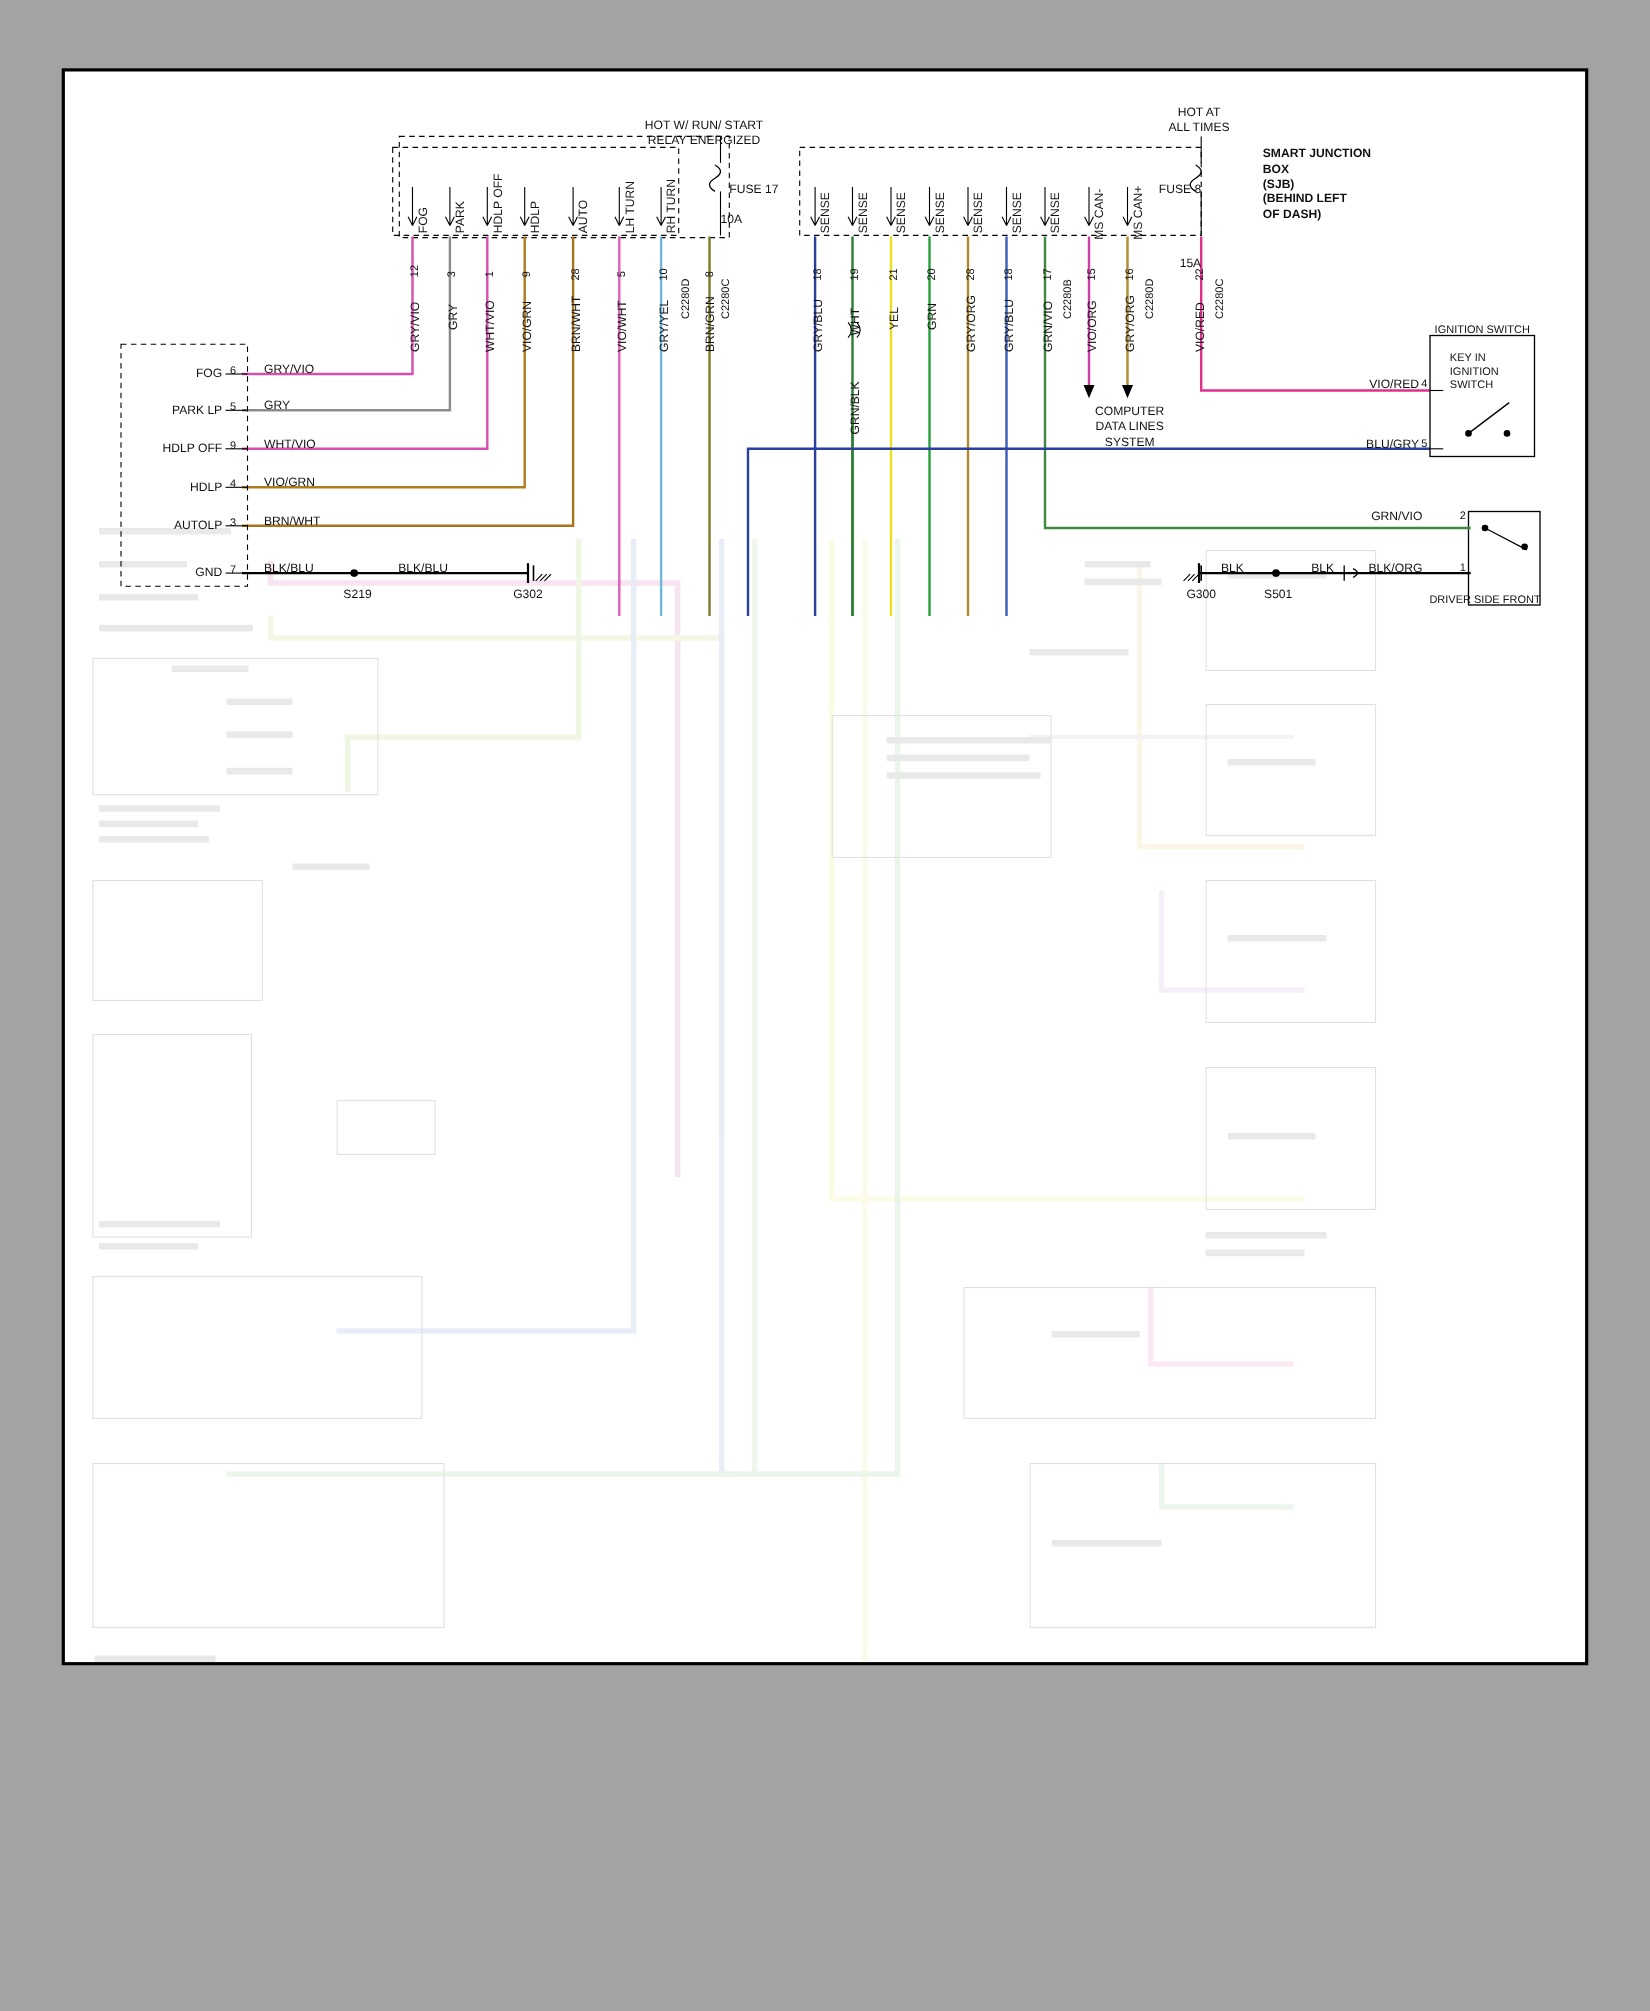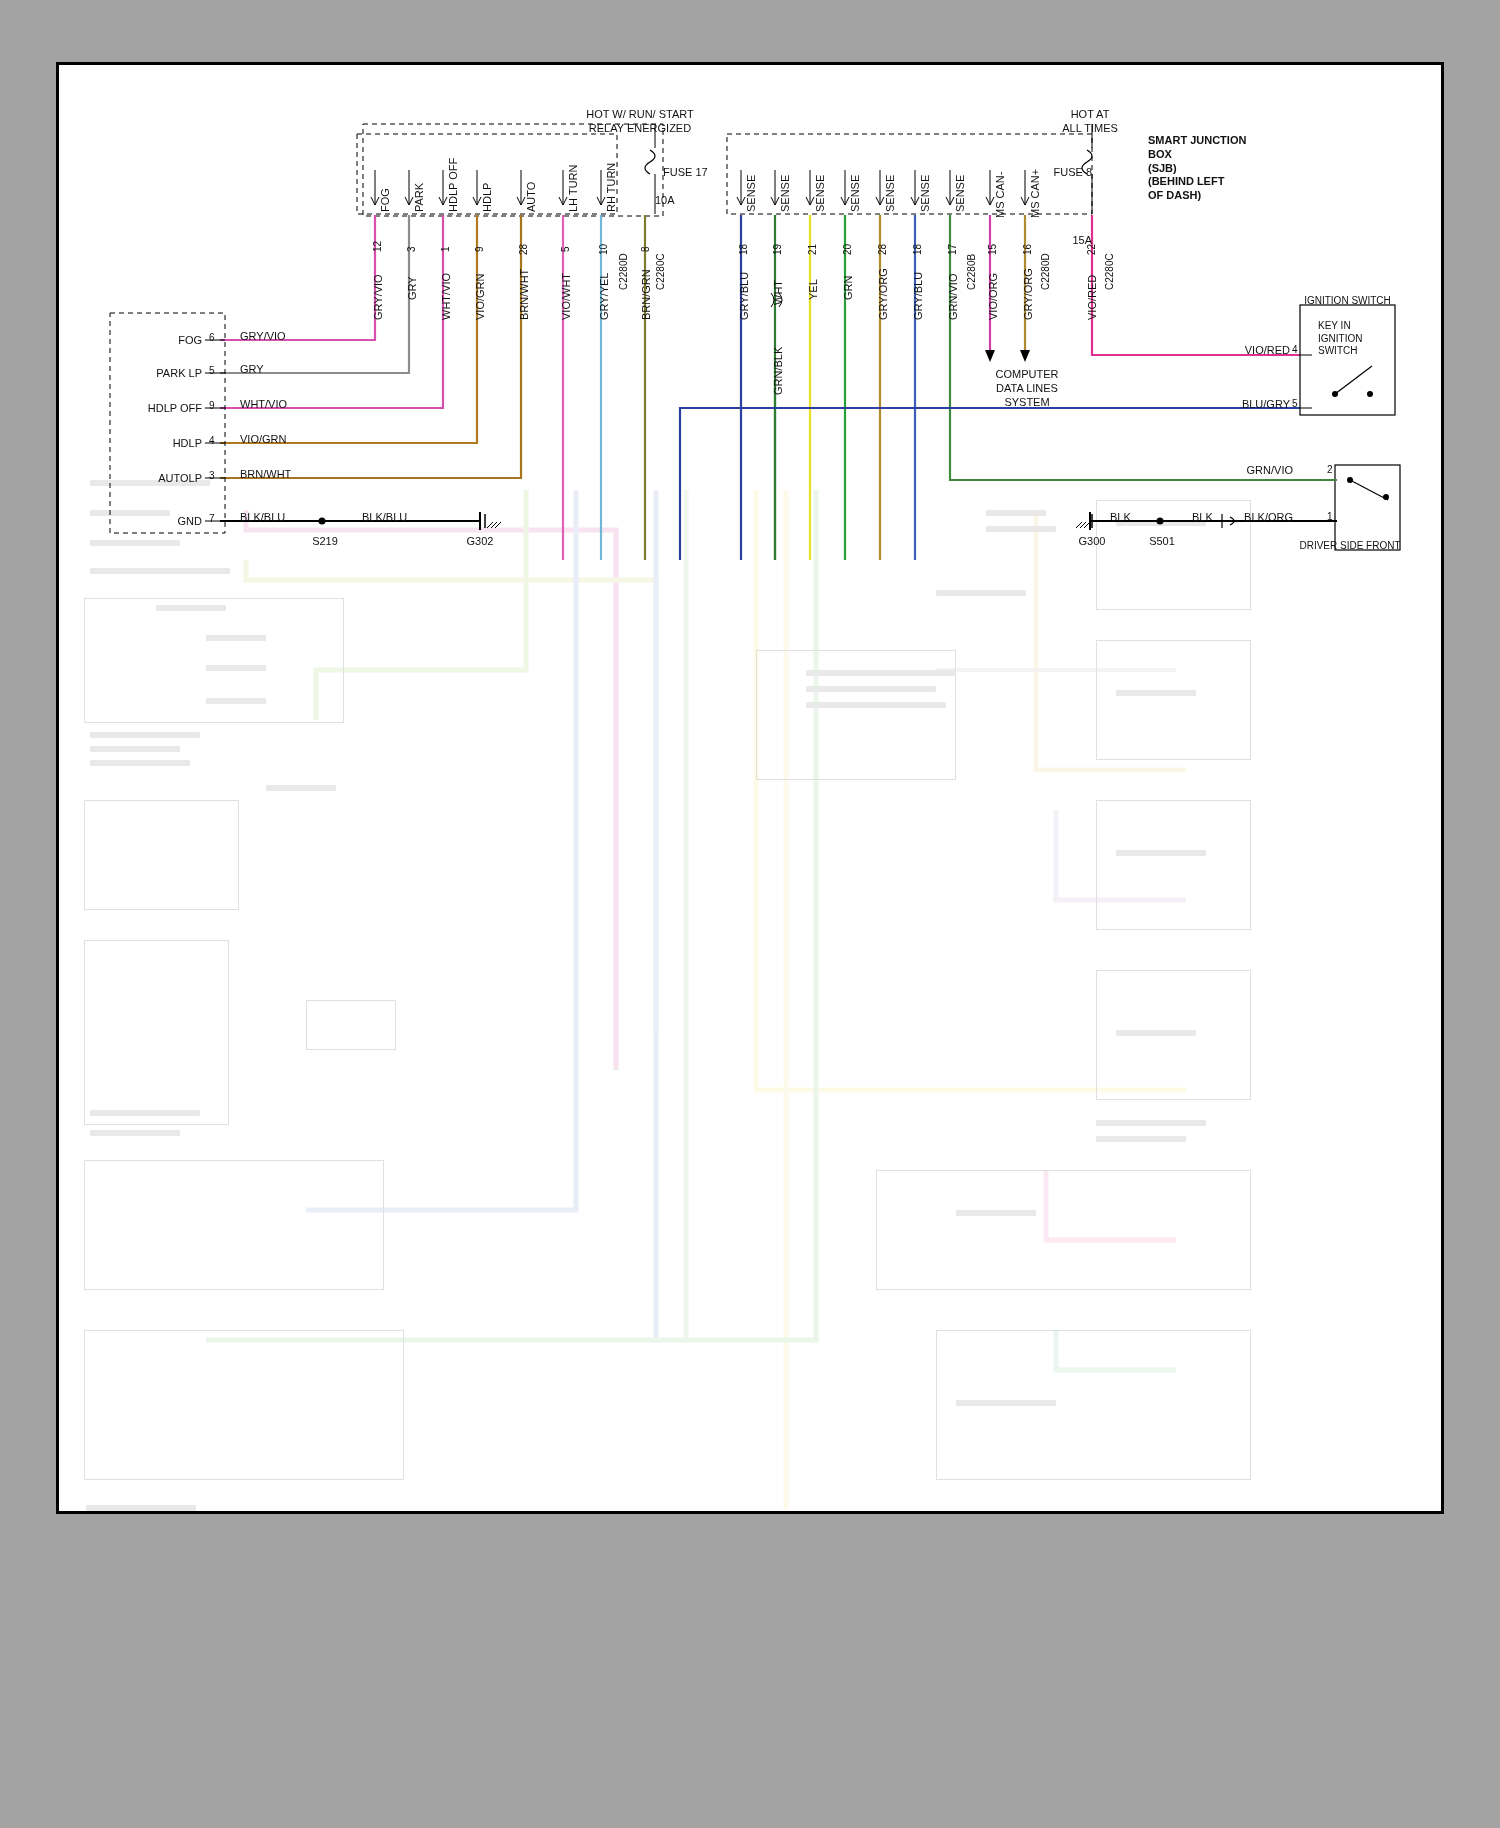--- a/index.html
+++ b/index.html
@@ -200,21 +200,21 @@
 
     <line x1="1090" y1="512" x2="1090" y2="530" stroke="#000" stroke-width="2"></line>
     <path d="M 1084 528 l 6 -6 M 1080 528 l 6 -6 M 1076 528 l 6 -6" stroke="#000" stroke-width="1"></path>
     <line x1="1092" y1="514" x2="1092" y2="528" stroke="#000" stroke-width="1.5"></line>
 
     <line x1="1092" y1="124" x2="1092" y2="124" stroke="#000"></line>
   </svg>
 
   <div class="lbl c" style="left:520px;top:108px;width:240px;">HOT W/ RUN/ START
 RELAY ENERGIZED</div>
-  <div class="lbl c" style="left:1010px;top:108px;width:160px;">HOT AT
+  <div class="lbl c" style="left:1010px;top:96px;width:160px;">HOT AT
 ALL TIMES</div>
   <div class="lbl" style="left:1148px;top:134px;width:150px;font-weight:bold;">SMART JUNCTION
 BOX
 (SJB)
 (BEHIND LEFT
 OF DASH)</div>
   <div class="lbl" style="left:663px;top:166px;">FUSE 17</div>
   <div class="lbl" style="left:655px;top:194px;">10A</div>
   <div class="lbl r" style="left:1000px;top:166px;width:92px;">FUSE 8</div>
   <div class="lbl r" style="left:1000px;top:194px;width:92px;margin-top:40px;">15A</div>

